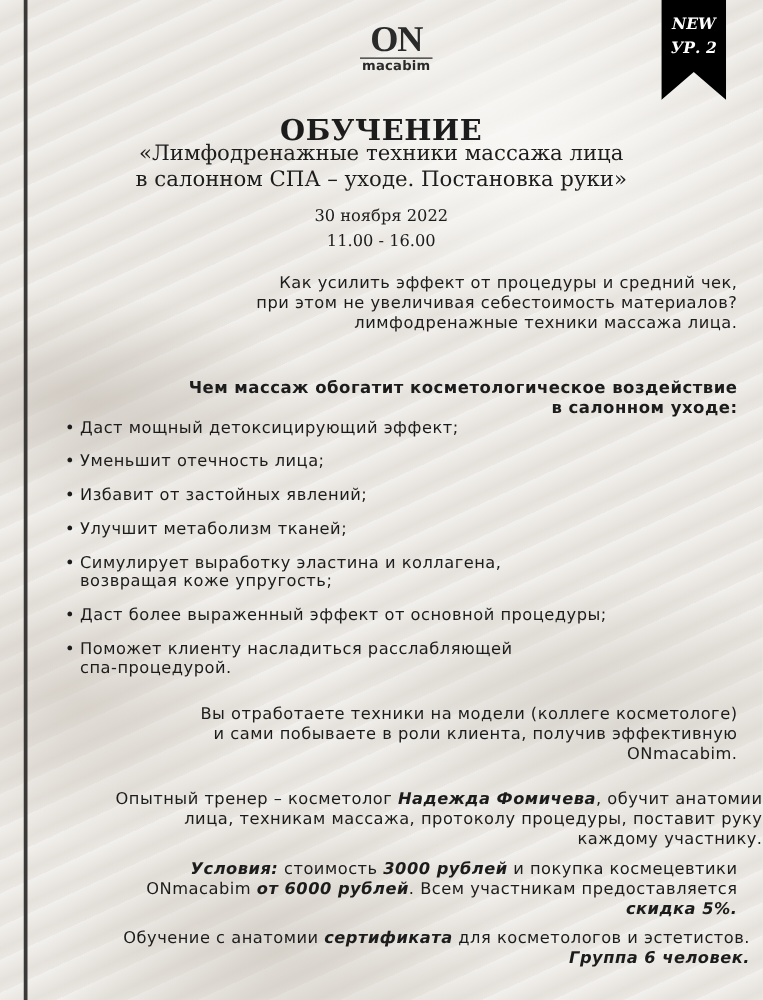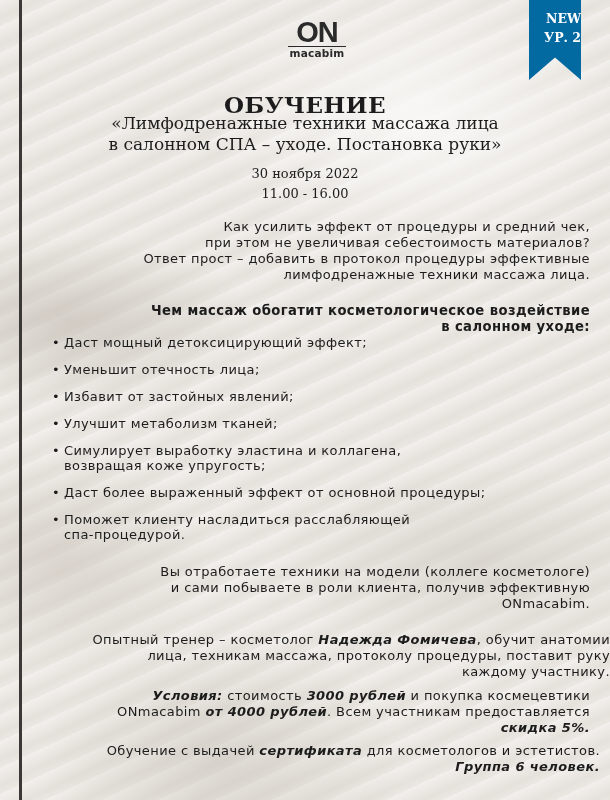--- a/index.html
+++ b/index.html
@@ -17,34 +17,34 @@
       color: #1c1c1c;
     }
     .edge-line {
       position: absolute; left: 19px; top: 0; width: 3px; height: 800px;
       background: #3b3937;
     }
     .logo {
       position: absolute; left: 286px; top: 19px; width: 62px; text-align: center;
     }
     .logo-on {
-      font-family: Liberation Sans, sans-serif; font-weight: bold; font-size: 29px;
+      font-family: Liberation Serif, serif; font-weight: bold; font-size: 29px;
       line-height: 26px; letter-spacing: -1px; color: #2a2a2a;
     }
     .logo-rule { height: 1px; background: #2a2a2a; margin: 1px 2px 1px; }
     .logo-sub {
       font-family: "DejaVu Sans", sans-serif; font-weight: bold; font-size: 10.5px;
       line-height: 11px; color: #2a2a2a; letter-spacing: 0.2px;
     }
     .ribbon {
       position: absolute; left: 529px; top: 0; width: 52px; height: 80px;
-      background: #0369a1;
+      background: #000000;
       clip-path: polygon(0 0, 100% 0, 100% 100%, 50% 72%, 0 100%);
-      text-align: right; color: #ffffff;
-      font-family: "DejaVu Serif", serif; font-weight: bold; font-size: 12.5px;
+      text-align: center; color: #ffffff;
+      font-family: "DejaVu Serif", serif; font-weight: bold; font-size: 12.5px; font-style: italic;
     }
     .ribbon .r1 { position: absolute; top: 12px; left: 0; right: 0; line-height: 14px; }
     .ribbon .r2 { position: absolute; top: 31px; left: 0; right: 0; line-height: 14px; }
     .serif { font-family: "DejaVu Serif", serif; text-align: center; position: absolute; left: 0; right: 0; }
     .title { top: 76px; font-size: 23px; font-weight: bold; letter-spacing: 0.5px; margin-top: 15px; }
     .subtitle { top: 113px; font-size: 17px; line-height: 21px; font-weight: 400; }
     .date { top: 164px; font-size: 13px; line-height: 20px; }
     .sans { position: absolute; left: 30px; right: 20px; text-align: right; font-size: 13px; line-height: 16px; letter-spacing: 0.4px; }
     .intro { top: 219px; }
     .benefits-head { top: 292px; font-weight: bold; font-size: 13.2px; margin-top: 11px; }
@@ -81,21 +81,20 @@
 </div>
 
 <div class="serif date">
   <div>30 ноября 2022</div>
   <div>11.00 - 16.00</div>
 </div>
 
 <div class="sans intro">
   <div>Как усилить эффект от процедуры и средний чек,</div>
   <div>при этом не увеличивая себестоимость материалов?</div>
-  <div>Ответ прост – добавить в протокол процедуры эффективные</div>
   <div>лимфодренажные техники массажа лица.</div>
 </div>
 
 <div class="sans benefits-head">
   <div>Чем массаж обогатит косметологическое воздействие</div>
   <div>в салонном уходе:</div>
 </div>
 
 <ul class="benefits">
   <li>
@@ -137,20 +136,20 @@
 </div>
 
 <div class="sans p-trainer">
   <div><span>Опытный тренер – косметолог </span><b class="i">Надежда Фомичева</b><span>, обучит анатомии</span></div>
   <div>лица, техникам массажа, протоколу процедуры, поставит руку</div>
   <div>каждому участнику.</div>
 </div>
 
 <div class="sans p-conditions">
   <div><b class="i">Условия:</b><span> стоимость </span><b class="i">3000 рублей</b><span> и покупка космецевтики</span></div>
-  <div><span>ONmacabim </span><b class="i">от 4000 рублей</b><span>. Всем участникам предоставляется</span></div>
+  <div><span>ONmacabim </span><b class="i">от 6000 рублей</b><span>. Всем участникам предоставляется</span></div>
   <div><b class="i">скидка 5%.</b></div>
 </div>
 
 <div class="sans p-cert">
-  <div><span>Обучение с выдачей </span><b class="i">сертификата</b><span> для косметологов и эстетистов.</span></div>
+  <div><span>Обучение с анатомии </span><b class="i">сертификата</b><span> для косметологов и эстетистов.</span></div>
   <div><b class="i">Группа 6 человек.</b></div>
 </div>
 
 </body></html>

